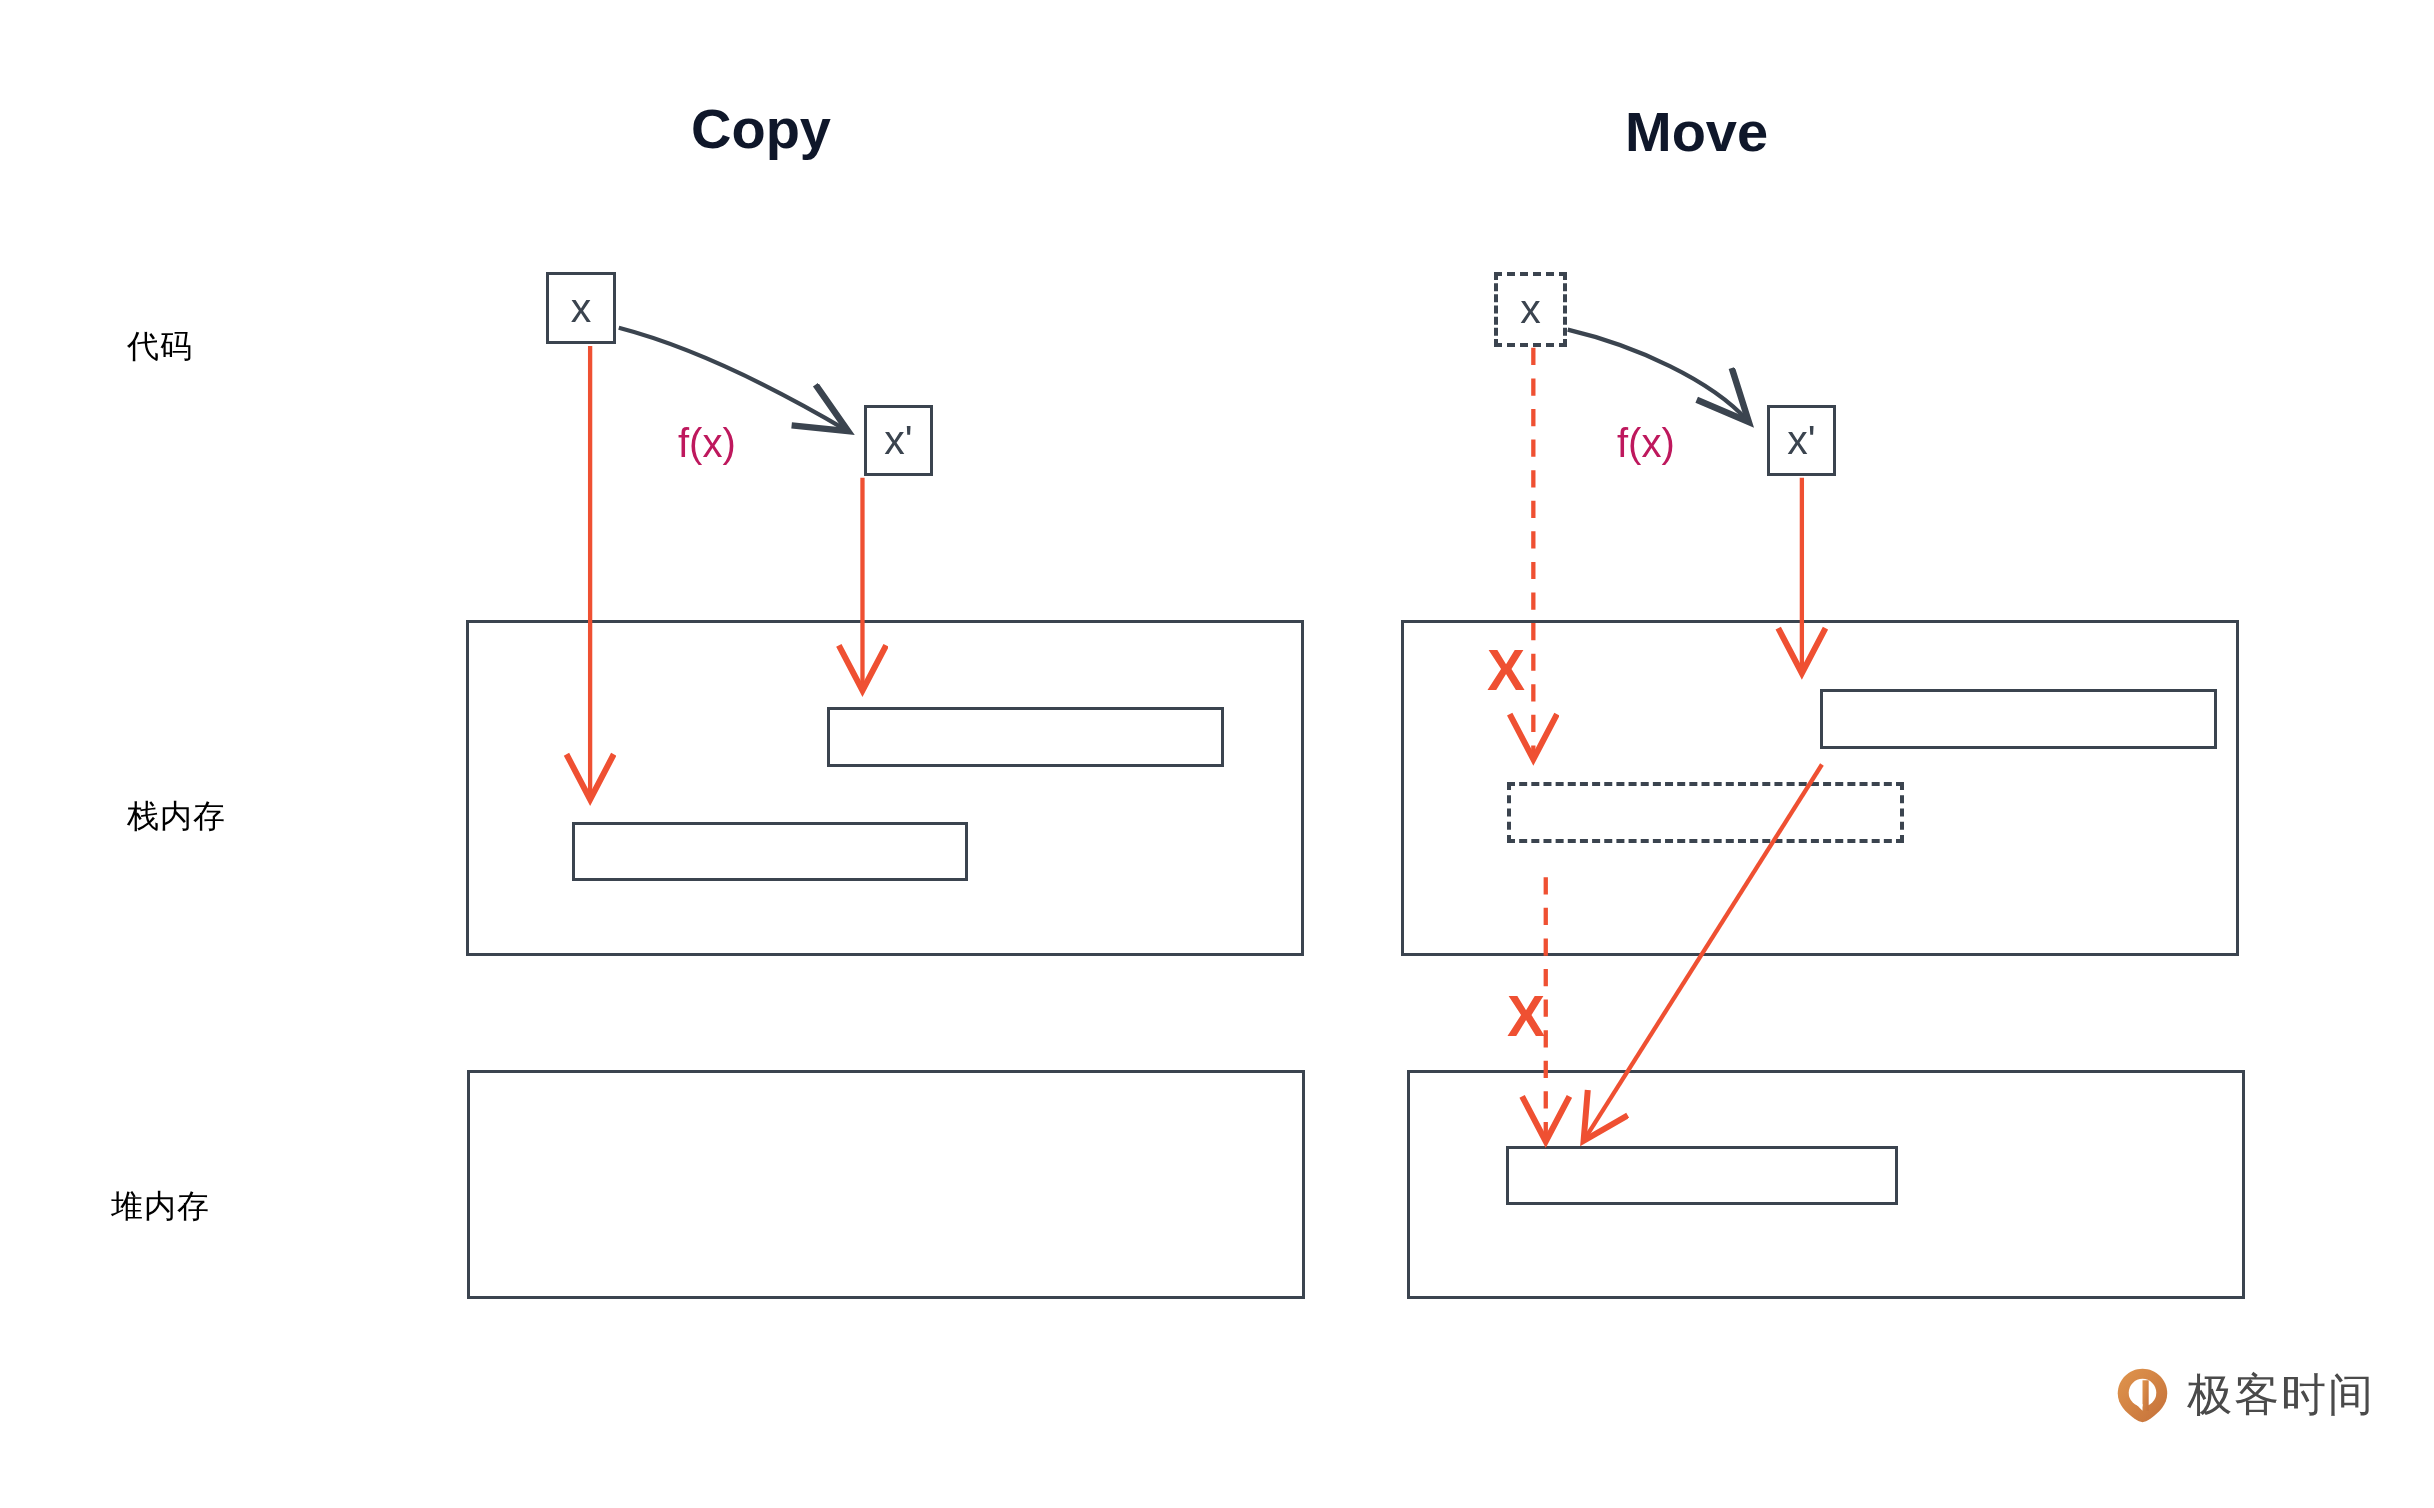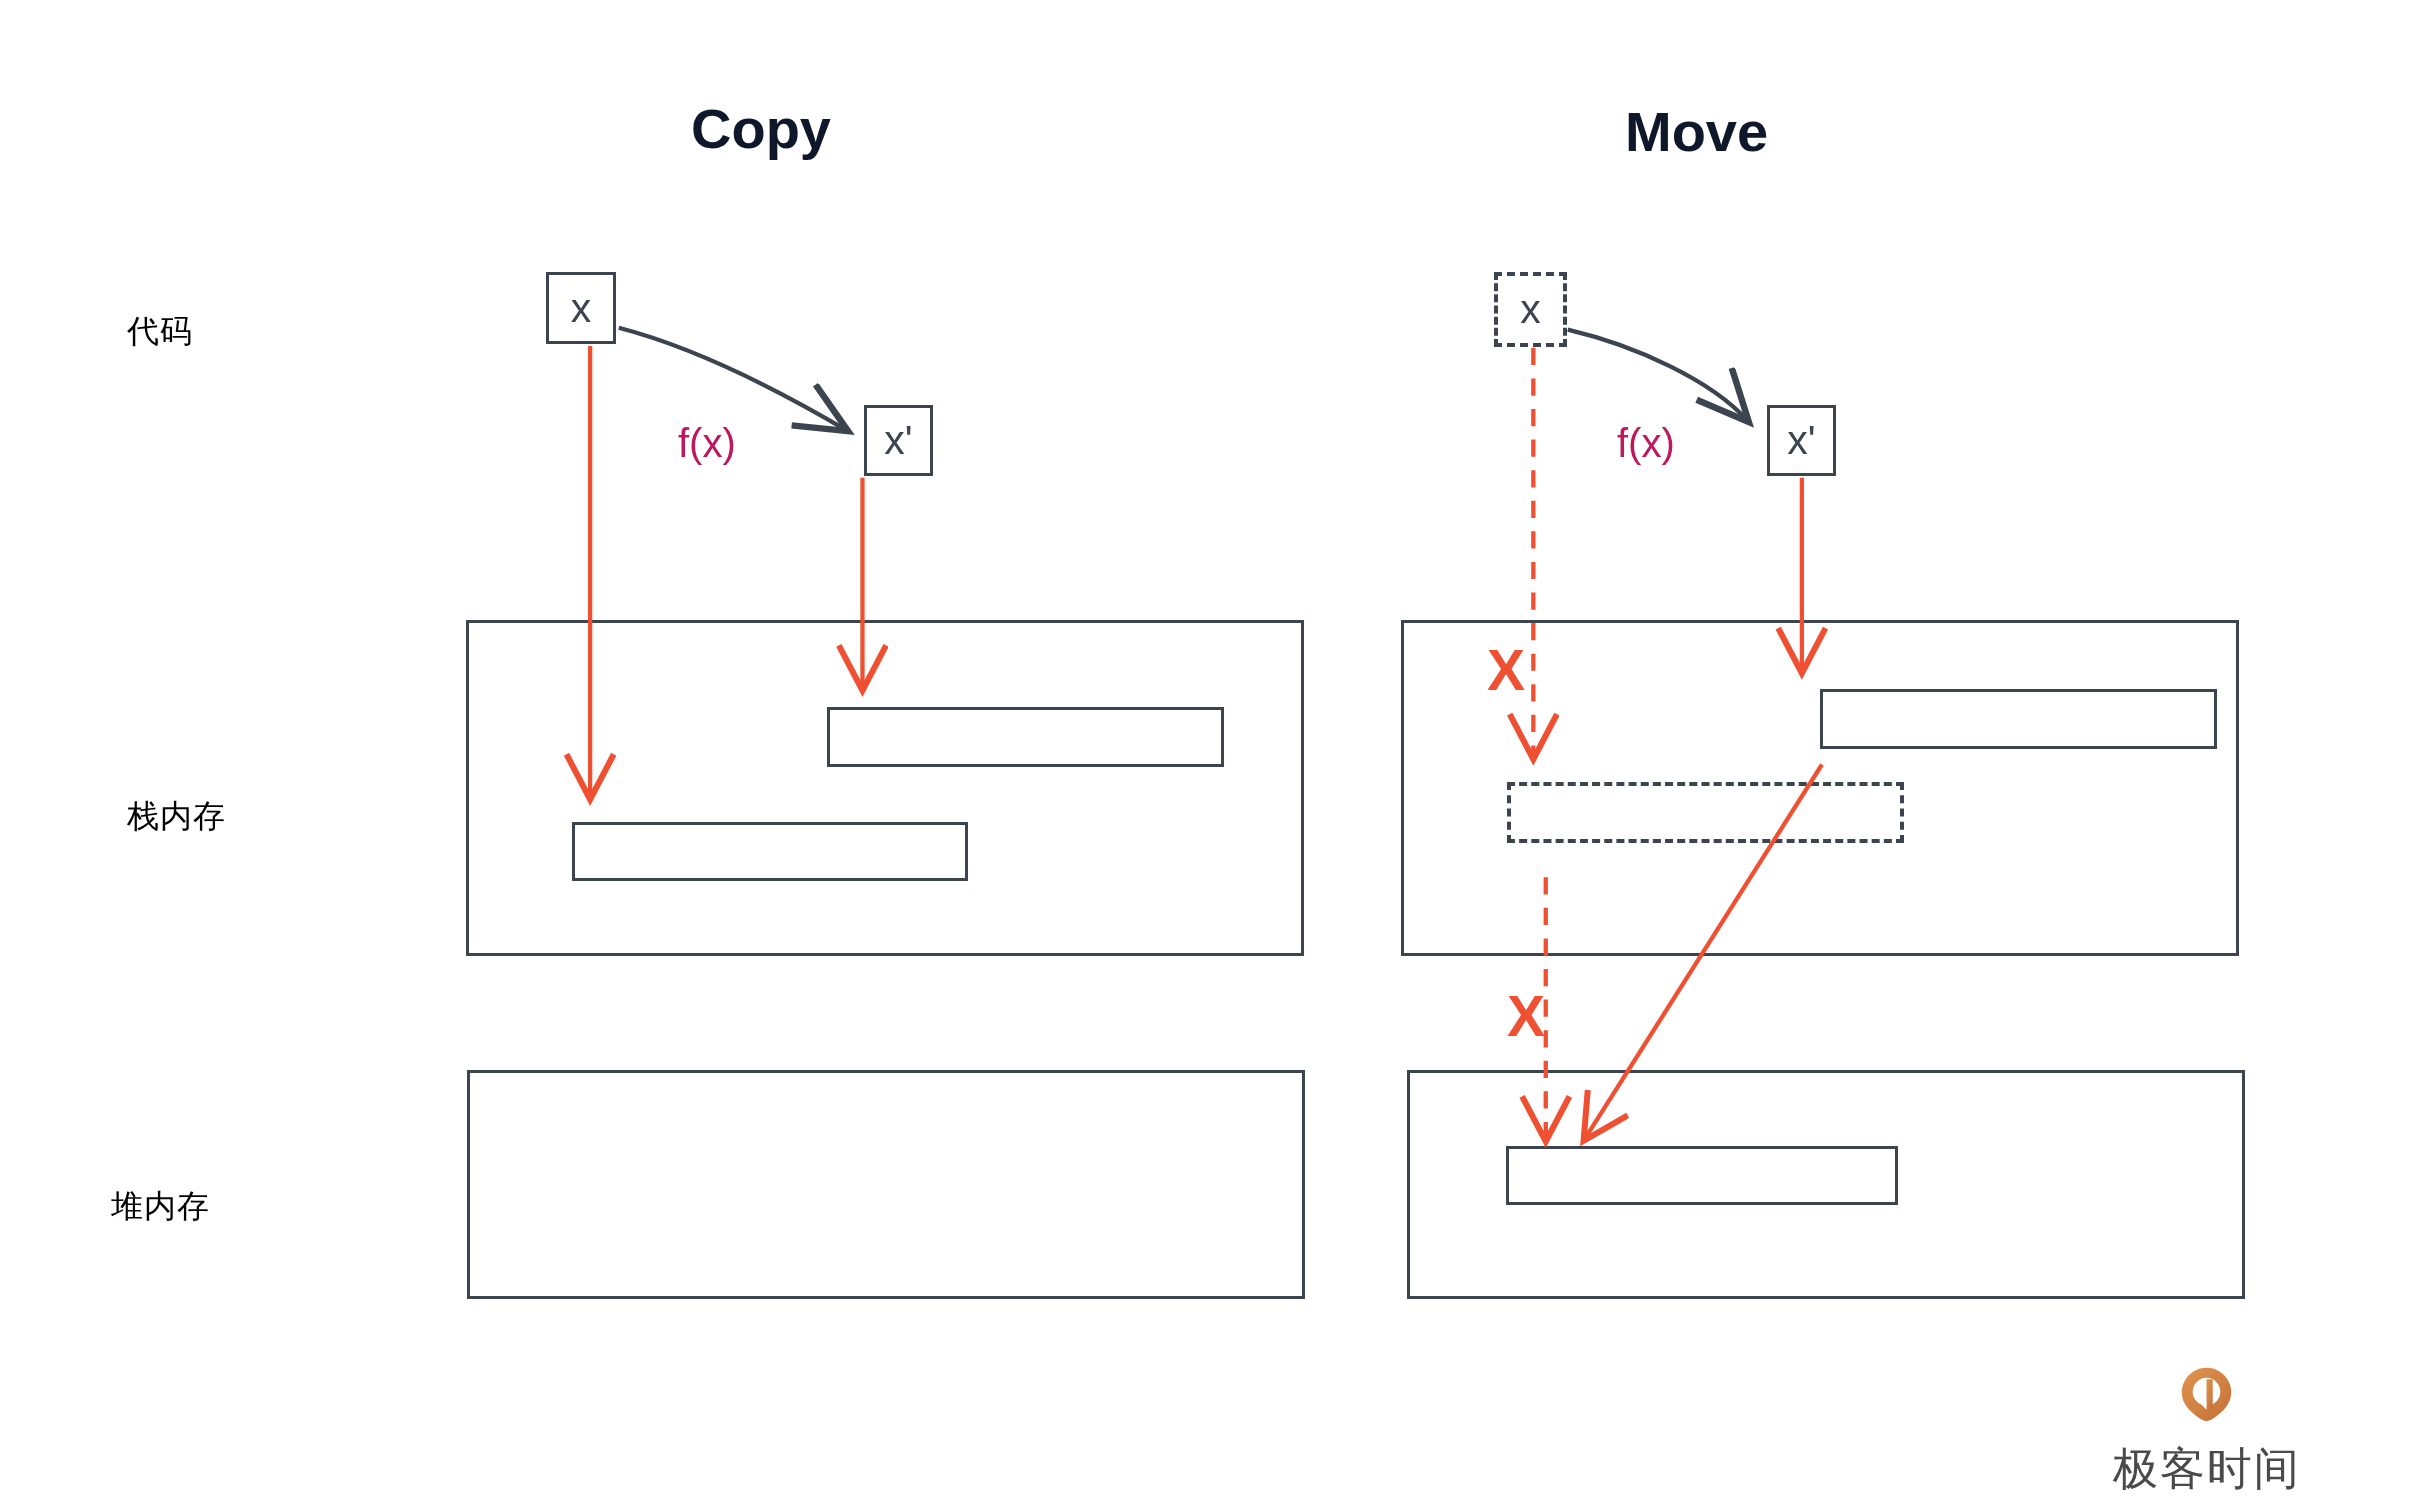--- a/index.html
+++ b/index.html
@@ -84,40 +84,39 @@
     white-space: nowrap;
   }
   
   #logo {
     position: absolute;
     left: 2113px;
     top: 1365px;
     display: flex;
     align-items: center;
     gap: 15.3px;
-    flex-direction: column;
   }
   #logo .mark {
     width: 59px;
     height: 59px;
     position: relative;
   }
   #logo .logo-text {
     font-size: 45px;
     color: #4a4a4a;
     letter-spacing: 1.9px;
     white-space: nowrap;
   }
 </style>
 </head>
 <body>
 
 <div id="canvas">
 
-  <div class="row-label" style="left:127px; top:310px;">代码</div>
+  <div class="row-label" style="left:127px; top:325px;">代码</div>
   <div class="row-label" style="left:127px; top:784px;margin-top:11px;">栈内存</div>
   <div class="row-label" style="left:111px; top:1185px;">堆内存</div>
 
   <div class="section-title" style="left:691px; top:96px;">Copy</div>
   <div class="section-title" style="left:1625px; top:99px;">Move</div>
 
   <div class="var-box" style="left:546px; top:272px; width:70px; height:72px;">x</div>
   <div class="var-box" style="left:864px; top:405px; width:69px; height:71px;">x'</div>
   <div class="fx-label" style="left:678px; top:421px;">f(x)</div>
 

